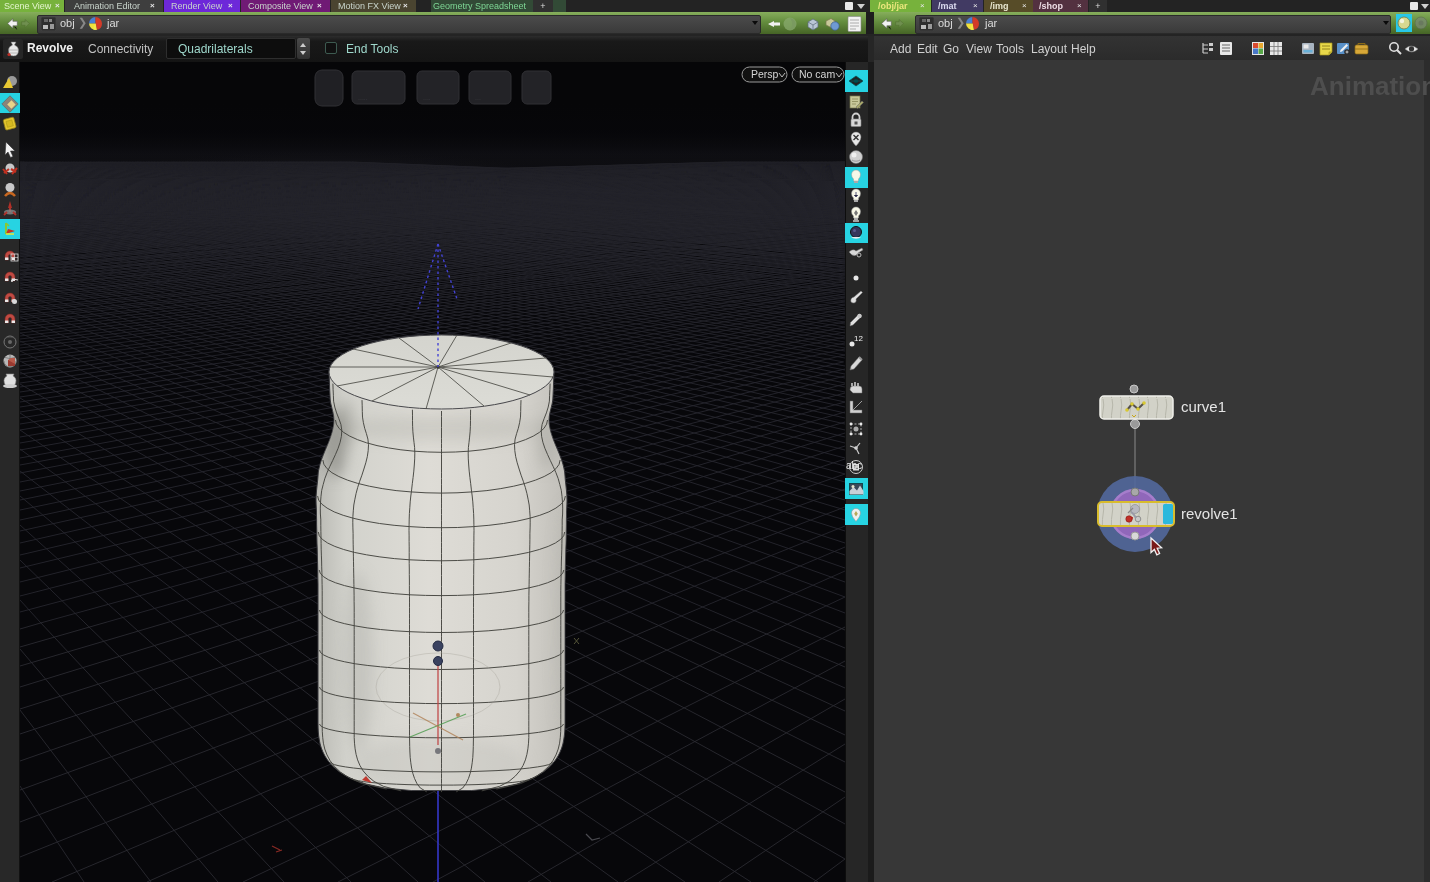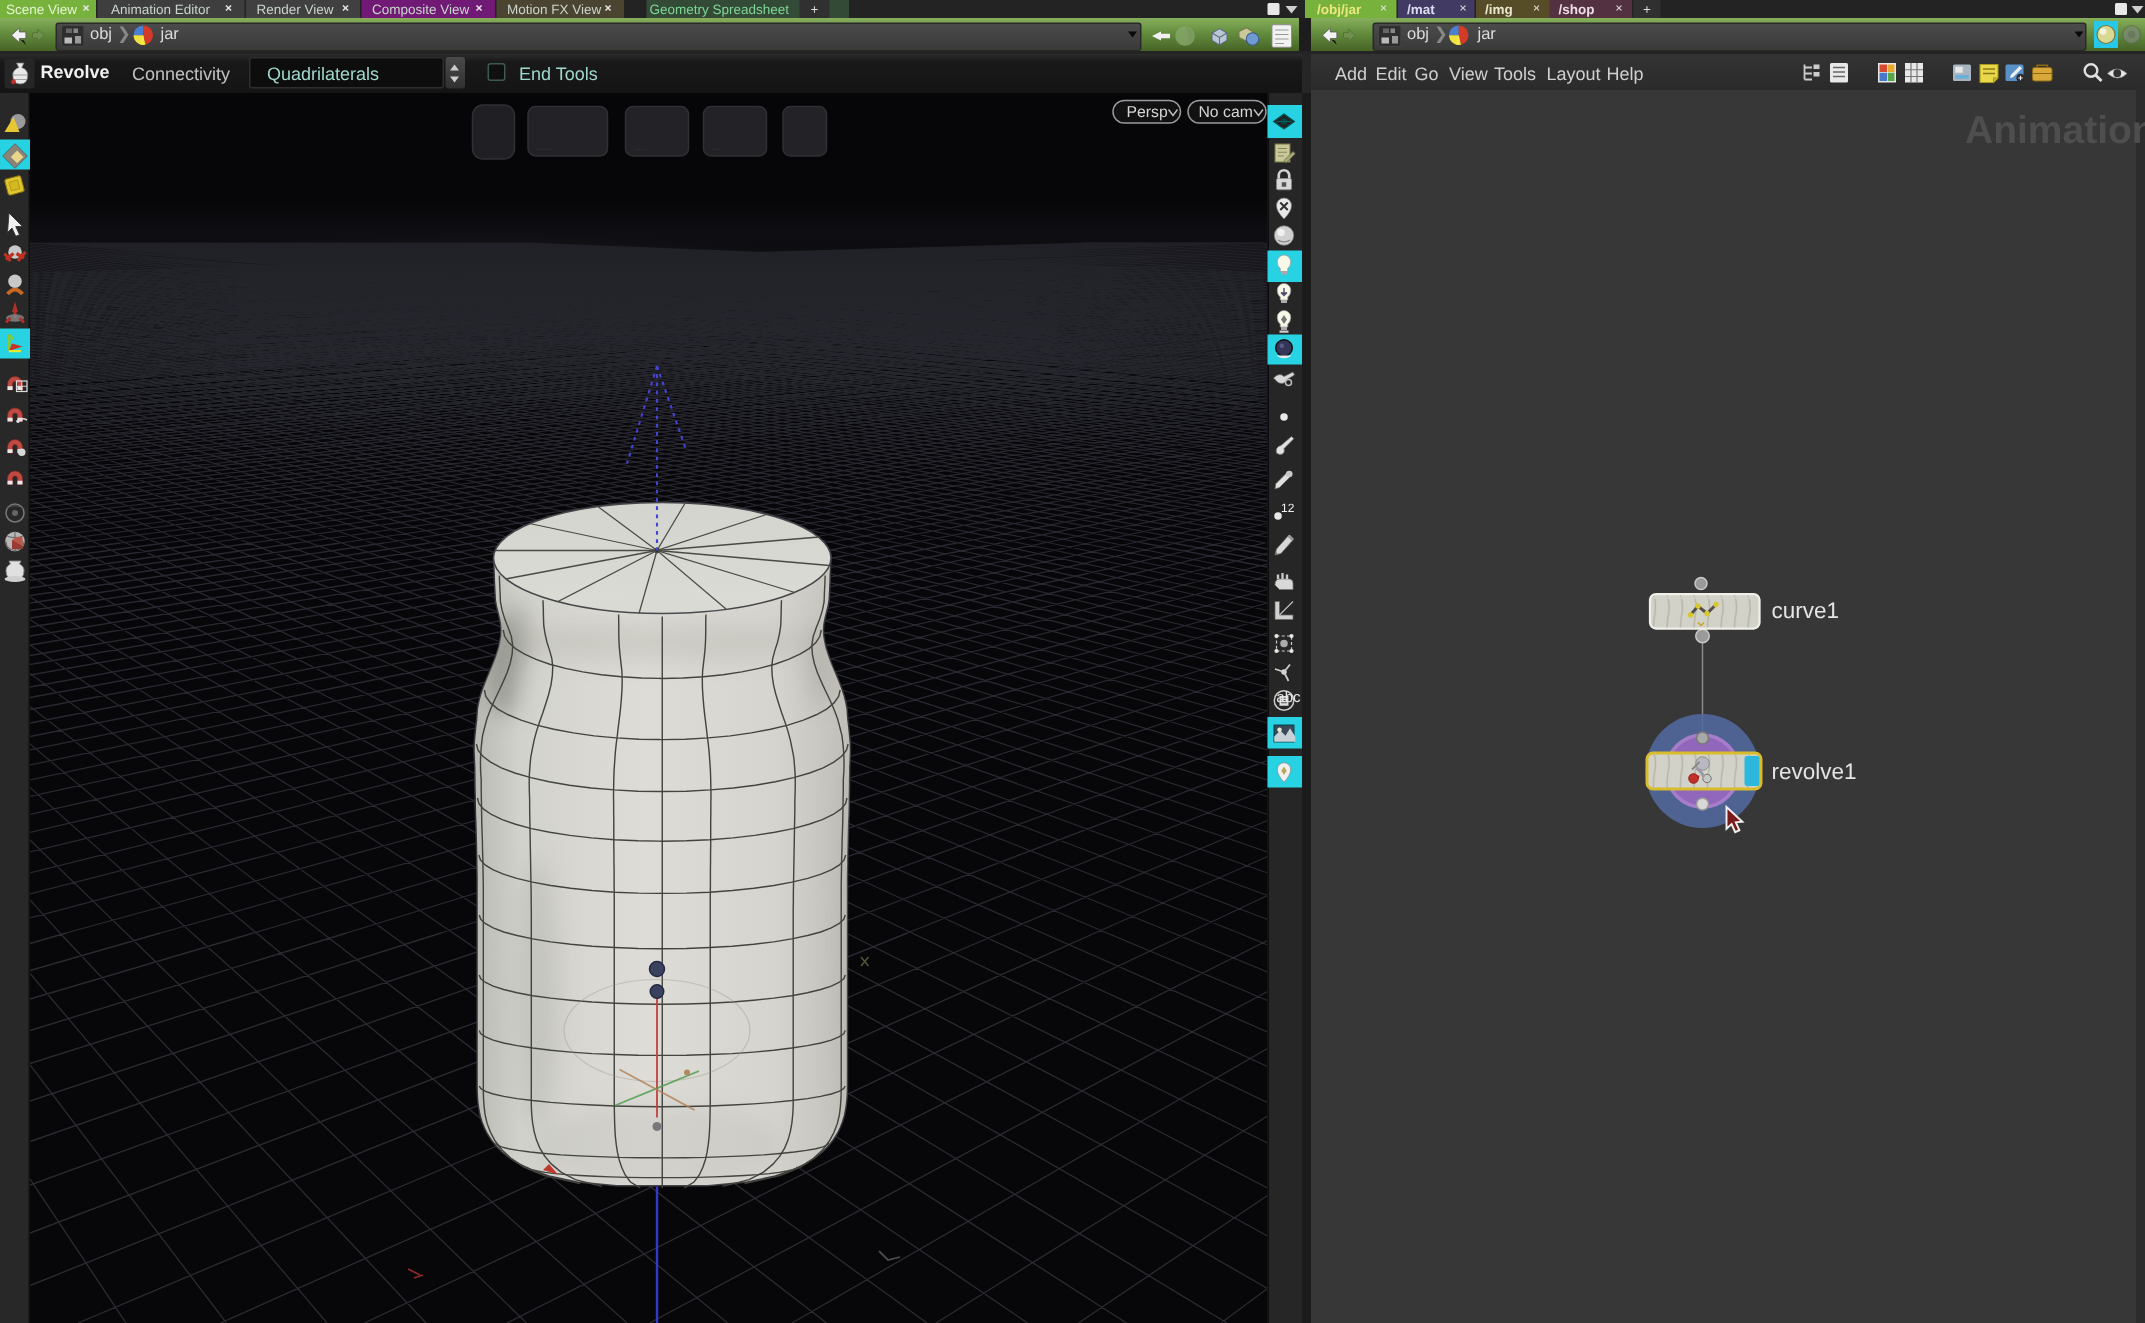--- a/index.html
+++ b/index.html
@@ -9,21 +9,21 @@
 .navgrad{background:linear-gradient(#86ae5c,#648d3e 45%,#466426)}
 .pathfield{position:absolute;top:15px;height:19px;background:linear-gradient(#4b4b4b,#3a3a3a);border:1px solid #2a2a2a;border-radius:2px;color:#d4d4d4;font-size:11px}
 </style></head><body>
 <div id="root">
 
 
 <div class="abs" style="left:0;top:0;width:1430px;height:12px;background:#232323"></div>
 
 <div class="tab" style="left:0;width:64px;background:#77b23c;color:#e4f4cf;padding-left:4px">Scene View<span class="x" style="left:55px">×</span></div>
 <div class="tab" style="left:65px;width:98px;background:#3e3e3e;padding-left:9px">Animation Editor<span class="x" style="left:85px">×</span></div>
-<div class="tab" style="left:164px;width:76px;background:#404040;padding-left:7px">Render View<span class="x" style="left:64px">×</span></div>
+<div class="tab" style="left:164px;width:76px;background:#6d28d9;padding-left:7px">Render View<span class="x" style="left:64px">×</span></div>
 <div class="tab" style="left:241px;width:89px;background:#701a75;padding-left:7px">Composite View<span class="x" style="left:76px">×</span></div>
 <div class="tab" style="left:331px;width:85px;background:#4a4430;padding-left:7px">Motion FX View<span class="x" style="left:72px">×</span></div>
 <div class="tab" style="left:431px;width:135px;background:#324a36;color:#7ed795;padding-left:2px">Geometry Spreadsheet<span class="x" style="left:102px">×</span></div>
 <div class="tab" style="left:533px;width:20px;background:#303030;text-align:center;color:#ddd">+</div>
 
 <div class="abs" style="left:845px;top:2px;width:8px;height:8px;background:#e8e8e8;border-radius:1px"></div>
 <div class="abs" style="left:857px;top:4px;width:0;height:0;border-left:4px solid transparent;border-right:4px solid transparent;border-top:5px solid #cfcfcf"></div>
 
 <div class="tab" style="left:870px;width:61px;background:#77b23c;color:#ece77d;font-weight:bold;padding-left:8px">/obj/jar<span class="x" style="left:50px;font-weight:normal">×</span></div>
 <div class="tab" style="left:932px;width:51px;background:#413a63;padding-left:6px;color:#dcdcf0;font-weight:bold">/mat<span class="x" style="left:41px;font-weight:normal">×</span></div>
@@ -464,21 +464,21 @@
     </svg>
 <svg class="abs" style="left:847px;top:439px" width="18" height="18" viewBox="0 0 18 18">
       <circle cx="9" cy="9" r="1.8" fill="#e0e0e0"></circle>
       <path d="M9 9 L3 7 M9 9 L13 4 M9 9 L12 15" stroke="#ccc" stroke-width="1.2"></path>
     </svg>
 <svg class="abs" style="left:847px;top:458px" width="18" height="18" viewBox="0 0 18 18">
       <circle cx="9" cy="9" r="6.5" fill="none" stroke="#ccc" stroke-width="1"></circle>
       <rect x="6" y="6" width="6" height="6.5" fill="#ddd"></rect>
       <path d="M7 7.5 h4 M7 9 h4 M7 10.5 h4" stroke="#555" stroke-width="0.7"></path>
     </svg>
-<div class="abs" style="left:846px;top:460px;width:21px;height:12px;color:#e8e8e8;font-size:10px;text-align:right">abc</div>
+<div class="abs" style="left:846px;top:460px;width:21px;height:12px;color:#e8e8e8;font-size:10px;text-align:left">abc</div>
 <svg class="abs" style="left:847px;top:480px" width="18" height="18" viewBox="0 0 18 18">
       <rect x="2.5" y="3.5" width="13" height="11" fill="#3a4a5a" stroke="#13484e" stroke-width="1"></rect>
       <path d="M2.5 11 l4 -4 l3.5 3.5 l3 -5 l3.5 5.5 l0 3.5 l-14 0 Z" fill="#c8d0d8"></path>
       <circle cx="6" cy="6.5" r="1.5" fill="#e8e8d0"></circle>
     </svg>
 <svg class="abs" style="left:847px;top:506px" width="18" height="18" viewBox="0 0 18 18">
       <path d="M9 2.5 a4.5 4.5 0 0 1 4.5 4.5 q0 3.5 -4.5 8.5 q-4.5 -5 -4.5 -8.5 A4.5 4.5 0 0 1 9 2.5" fill="#f0f0f0" stroke="#888" stroke-width="0.5"></path>
       <path d="M9 5 l1.8 2.8 l-1.8 2.8 l-1.8 -2.8 Z" fill="#b8a858"></path>
     </svg>
 <div class="abs" style="left:868px;top:62px;width:6px;height:820px;background:#1b1b1b"></div>

